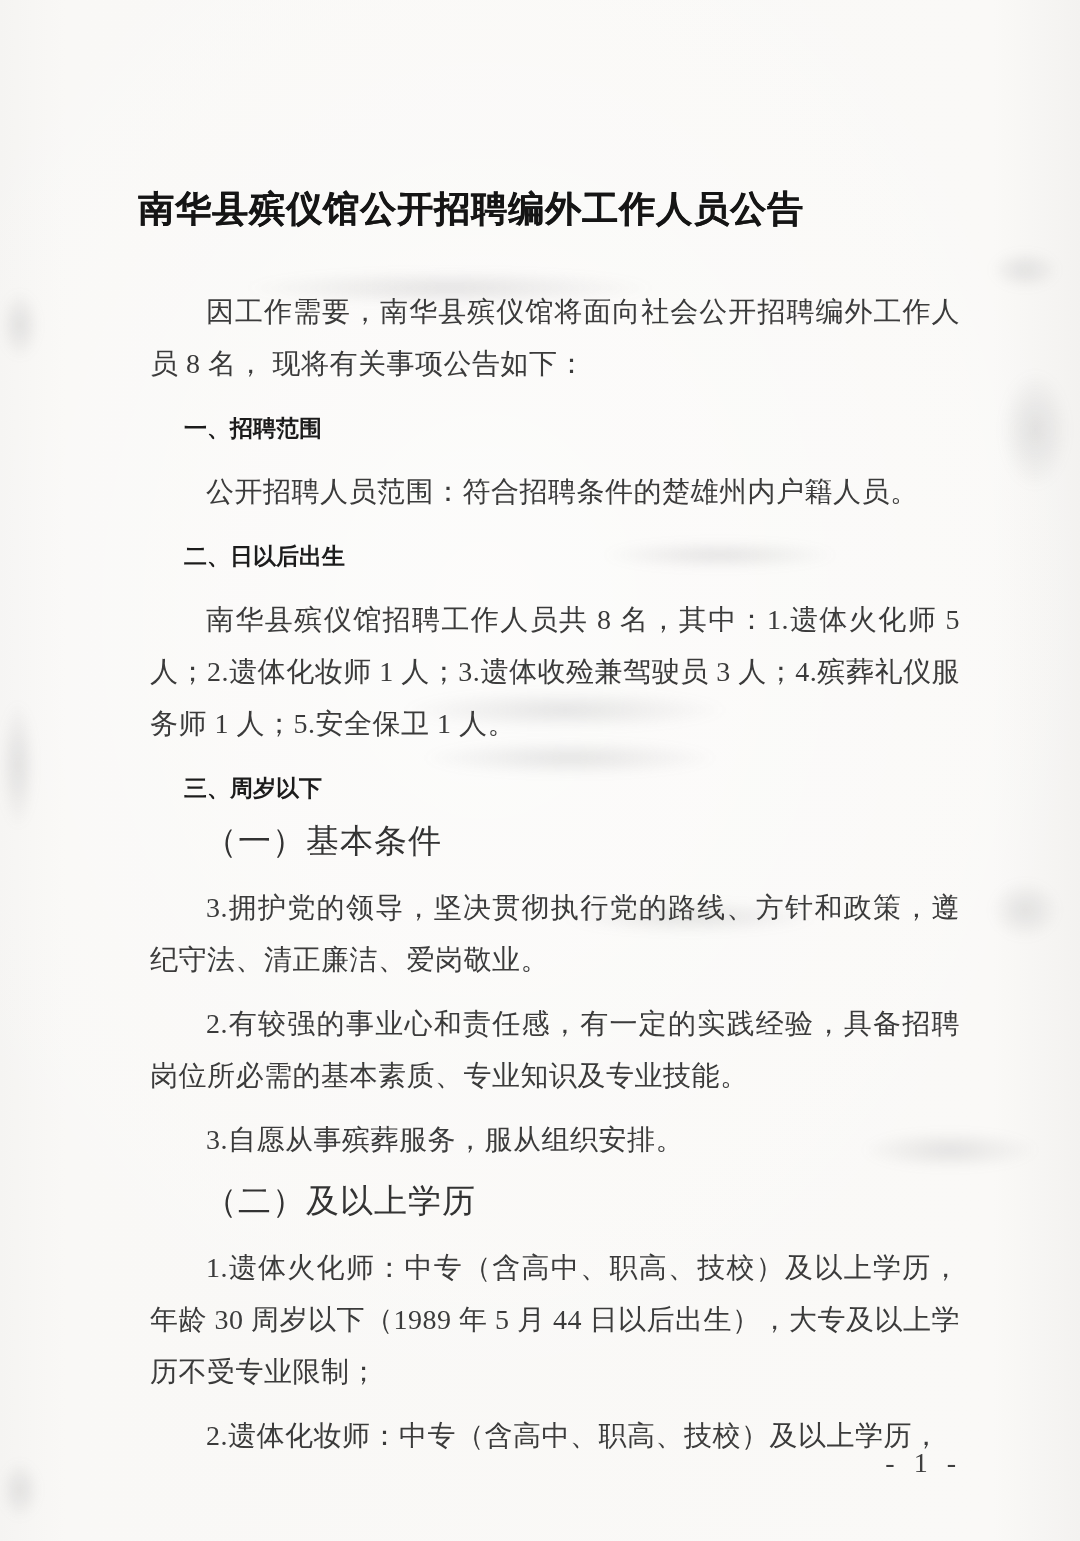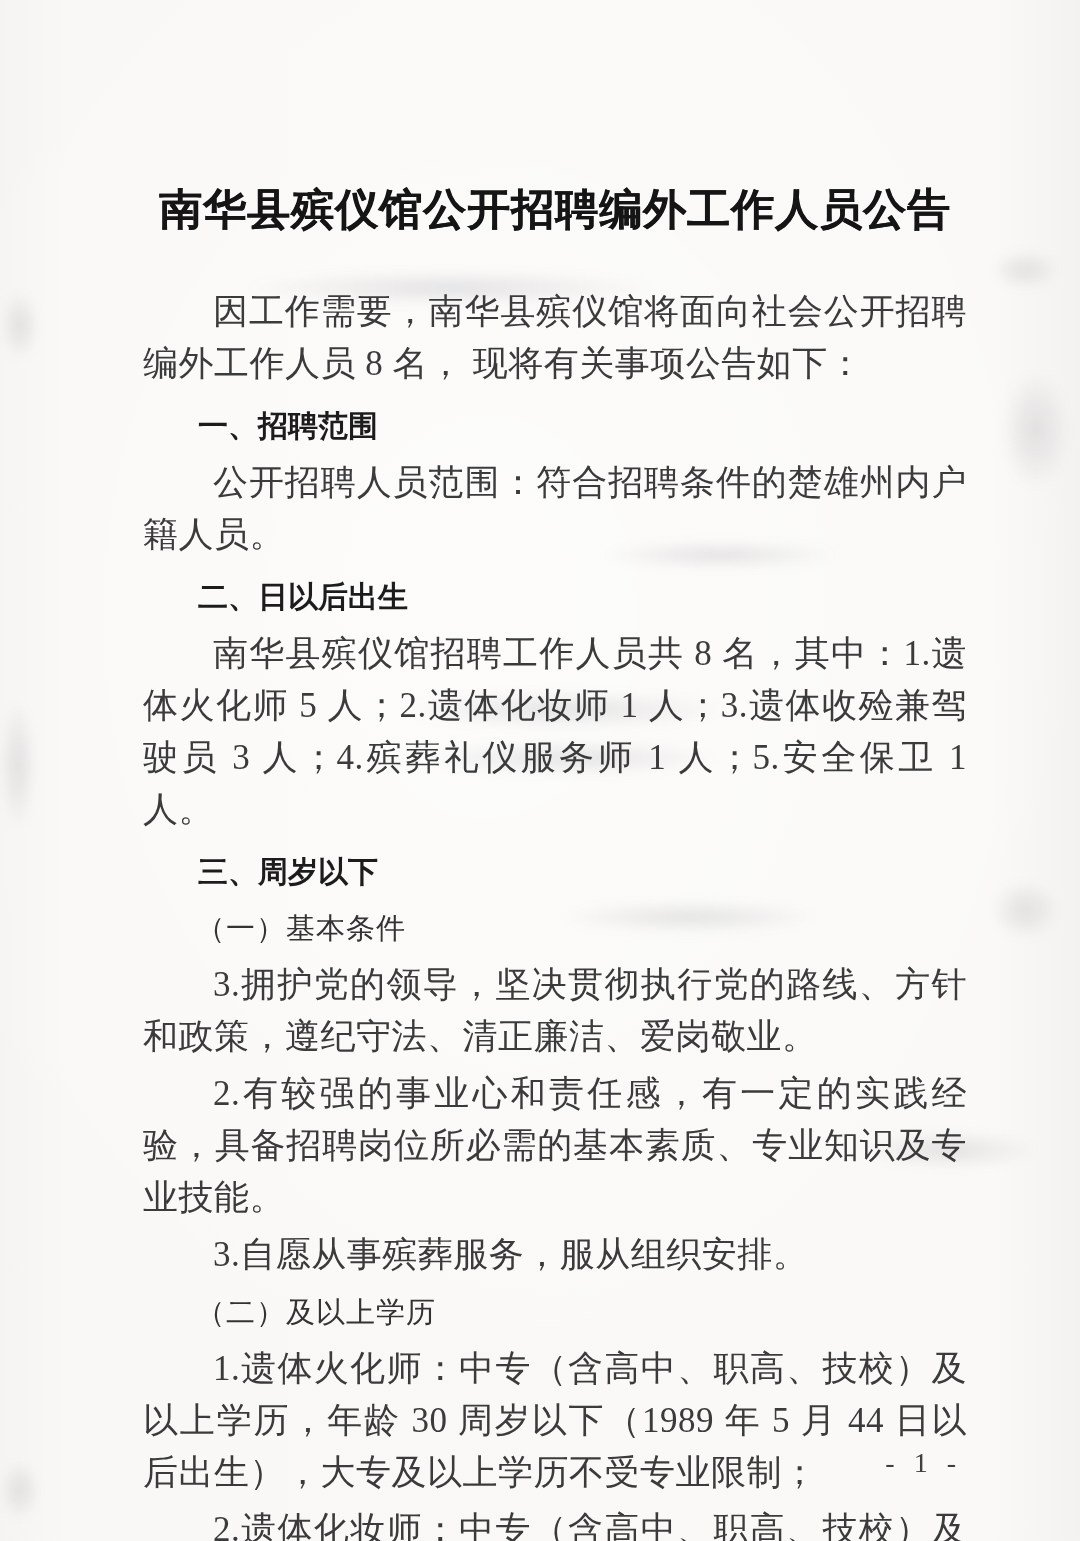--- a/index.html
+++ b/index.html
@@ -29,54 +29,55 @@
   }
   .content {
     position: absolute;
     left: 138px;
     top: 0;
     width: 834px;
   }
   .doc-title {
     margin-top: 184px;
     margin-bottom: 52px;
-    text-align: center;
+    text-align: left;
     font-family: "Liberation Sans", "DejaVu Sans", sans-serif;
     font-weight: 900;
-    font-size: 43px;
+    font-size: 36px;
     line-height: 50px;
     letter-spacing: 1px;
     color: #151515;
     text-shadow: 0.4px 0 0 #151515;
   }
   .para {
-    font-size: 35px;
+    font-size: 28px;
     line-height: 52px;
     text-align: justify;
     text-indent: 2em;
     color: #3b3b3b;
     letter-spacing: 0.5px;
-    margin: 5px;
+    margin: 12px;
   }
   .heading {
     font-family: "Liberation Sans", "DejaVu Sans", sans-serif;
     font-weight: 700;
-    font-size: 30px;
+    font-size: 23px;
     line-height: 52px;
     text-indent: 2em;
     color: #1c1c1c;
     margin: 10px 0 0 0;
   }
   .subheading {
-    font-size: 29px;
+    font-size: 33px;
     line-height: 52px;
     text-indent: 2em;
     color: #333333;
     letter-spacing: 1px;
     margin: 4px 0 0 0;
+    font-family: Liberation Mono, monospace;
   }
   .page-number {
     position: absolute;
     right: 118px;
     bottom: 62px;
     font-size: 28px;
     letter-spacing: 6px;
     color: #3f3f3f;
     font-family: "Liberation Serif", "DejaVu Serif", serif;
   }

